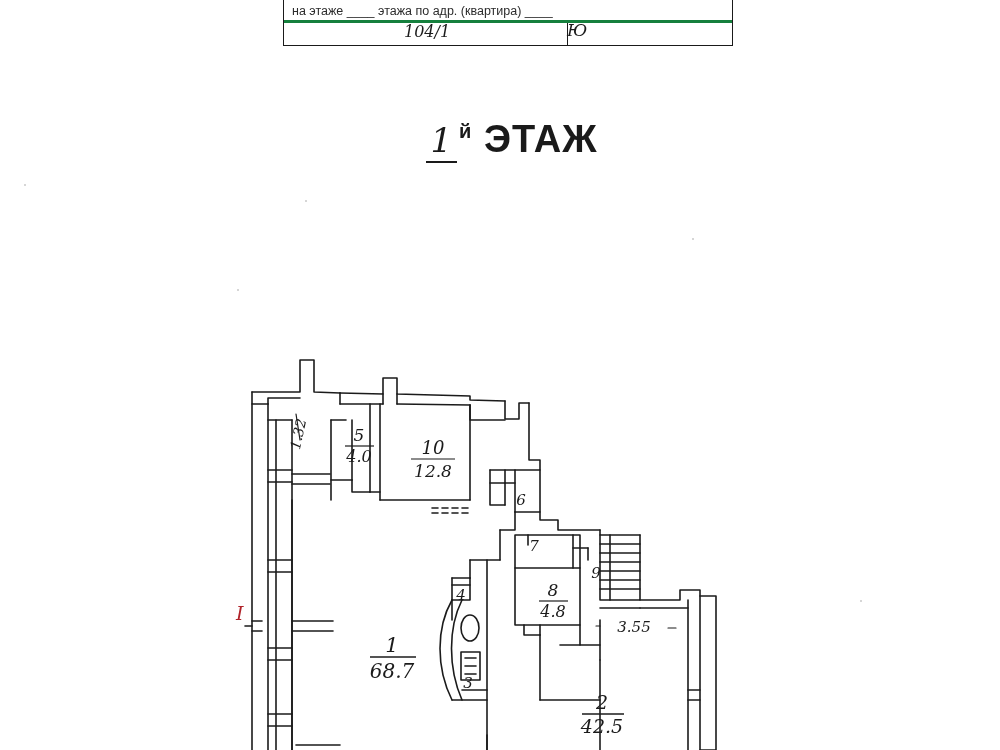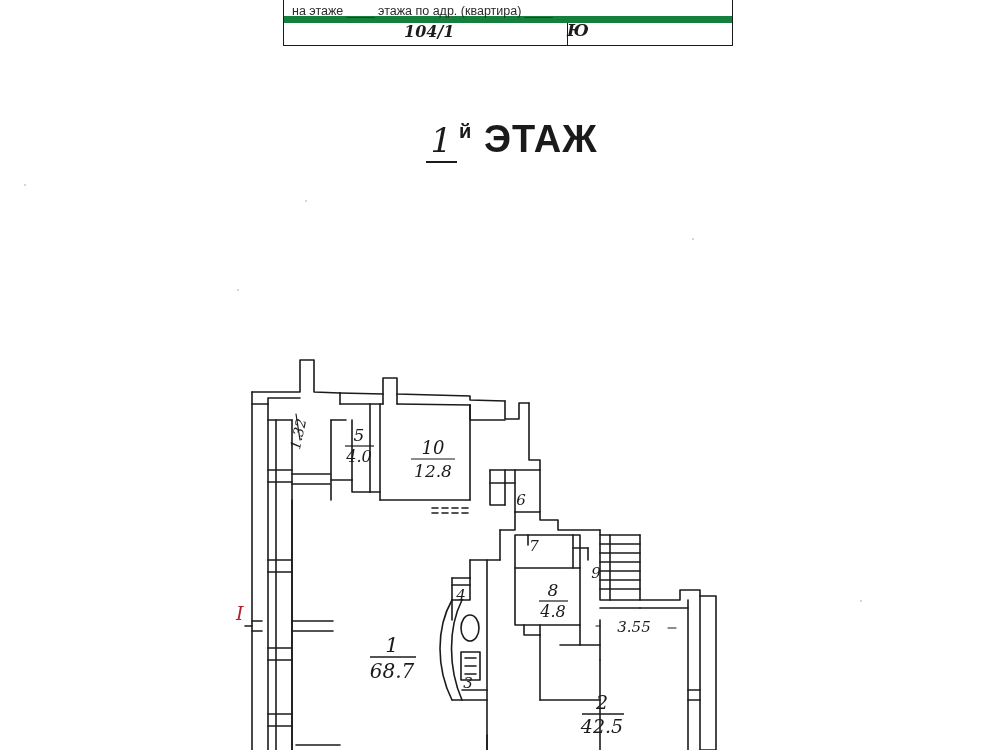--- a/index.html
+++ b/index.html
@@ -26,42 +26,41 @@
     height: 68px;
     border: 1px solid #1a1a1a;
     box-sizing: border-box;
   }
   .form-row {
     position: absolute;
     left: 0;
     width: 100%;
     box-sizing: border-box;
     height: 23px;
-    border-bottom: 7px solid #15803d;
+    border-bottom: 3px solid #15803d;
     font-size: 12.5px;
     color: #2b2b2b;
     padding-left: 8px;
     line-height: 23px;
     white-space: nowrap;
   }
   .form-row.r1 { top: 21px; }
   .form-row.r2 { top: 44px; border-bottom: none; }
   .vsep {
     position: absolute;
     top: 44px;
     left: 283px;
     width: 1px;
     height: 23px;
     background: #1a1a1a;
   }
   .handwr {
     font-family: "DejaVu Serif", serif;
     font-style: italic;
     color: #1c1c1c;
-    font-weight: bold;
   }
   .hw-kvartal {
     position: absolute;
     left: 404px;
     top: 22px;
     font-size: 16px;
   }
   .hw-ao {
     position: absolute;
     left: 567px;

